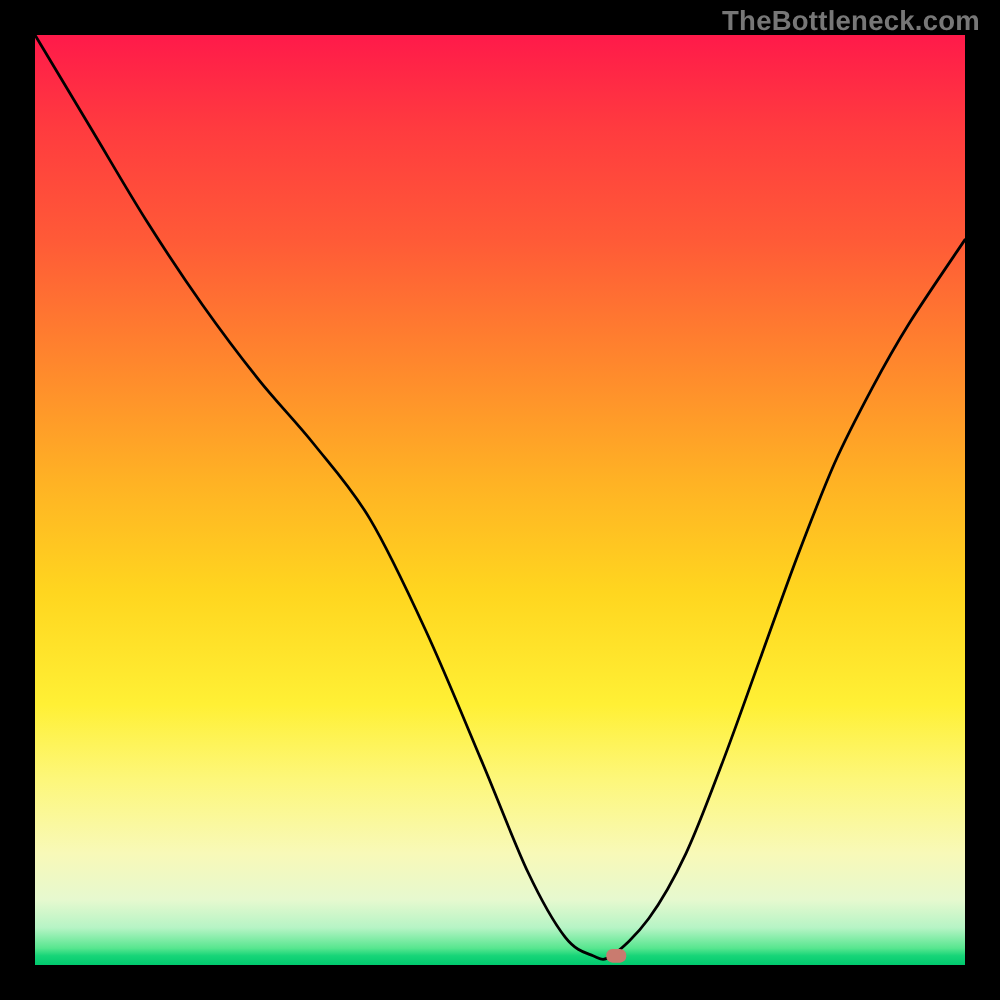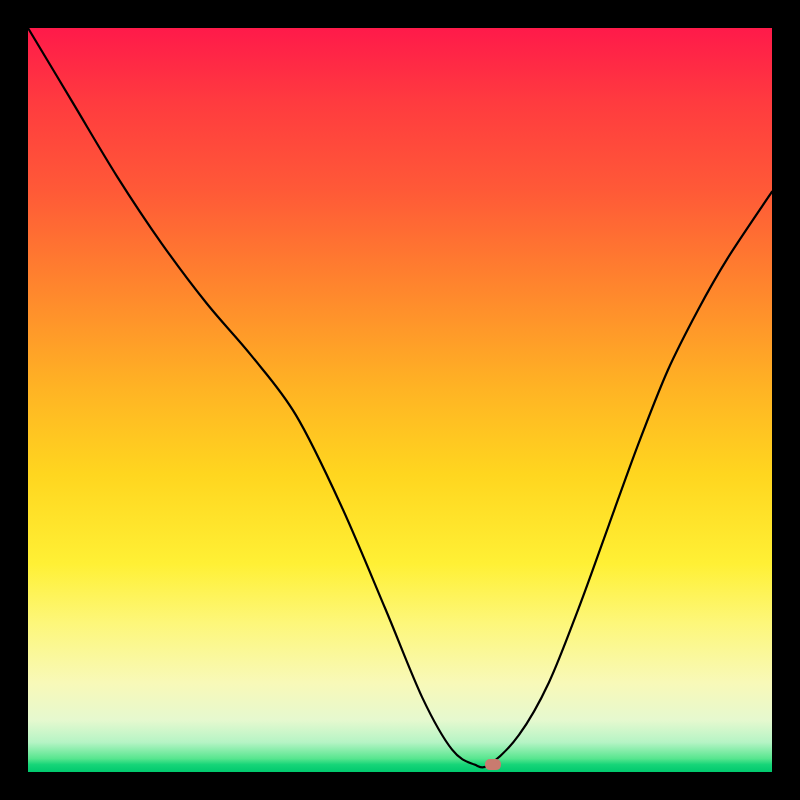--- a/index.html
+++ b/index.html
@@ -92,13 +92,14 @@
     <rect id="marker-rect" class="marker" rx="5" ry="5" x="457.0" y="731.1" width="16" height="11"></rect>
   </svg>
 
   <svg class="frame" viewBox="0 0 800 800" preserveAspectRatio="none">
     <rect class="border-top" x="0" y="0" width="800" height="28"></rect>
     <rect class="border-bottom" x="0" y="772" width="800" height="28"></rect>
     <rect class="border-left" x="0" y="0" width="28" height="800"></rect>
     <rect class="border-right" x="772" y="0" width="28" height="800"></rect>
   </svg>
 
+  <div class="watermark">TheBottleneck.com</div>
 </div>
 
 </body></html>

